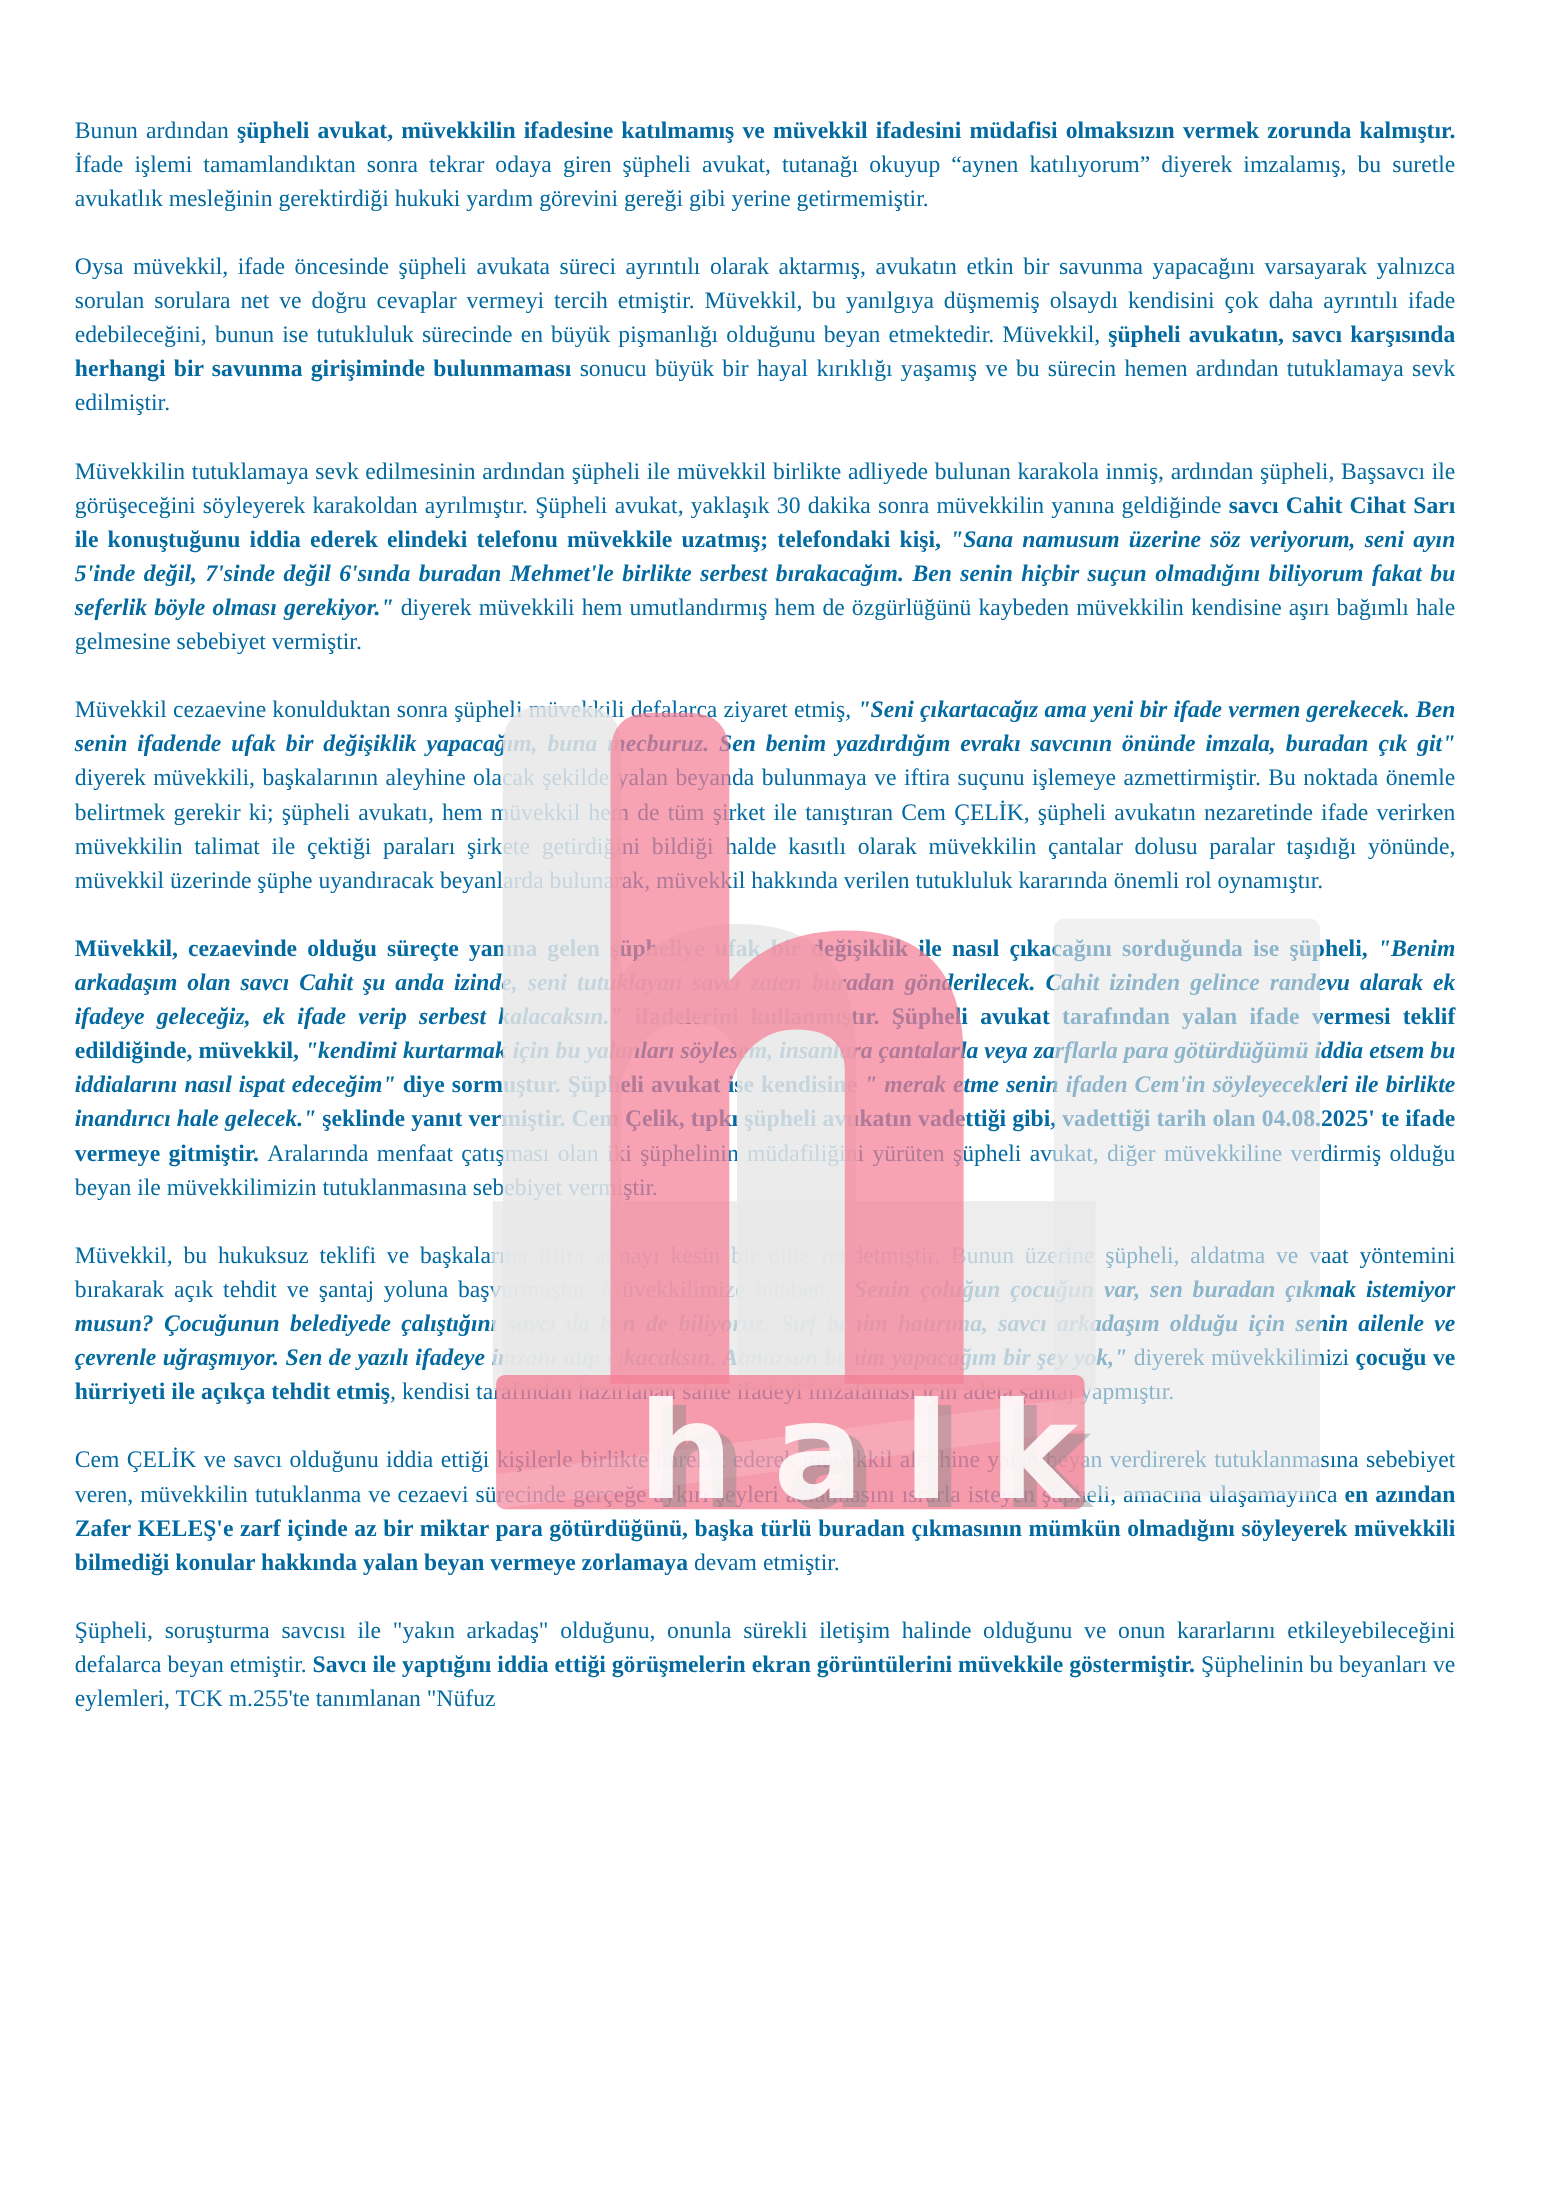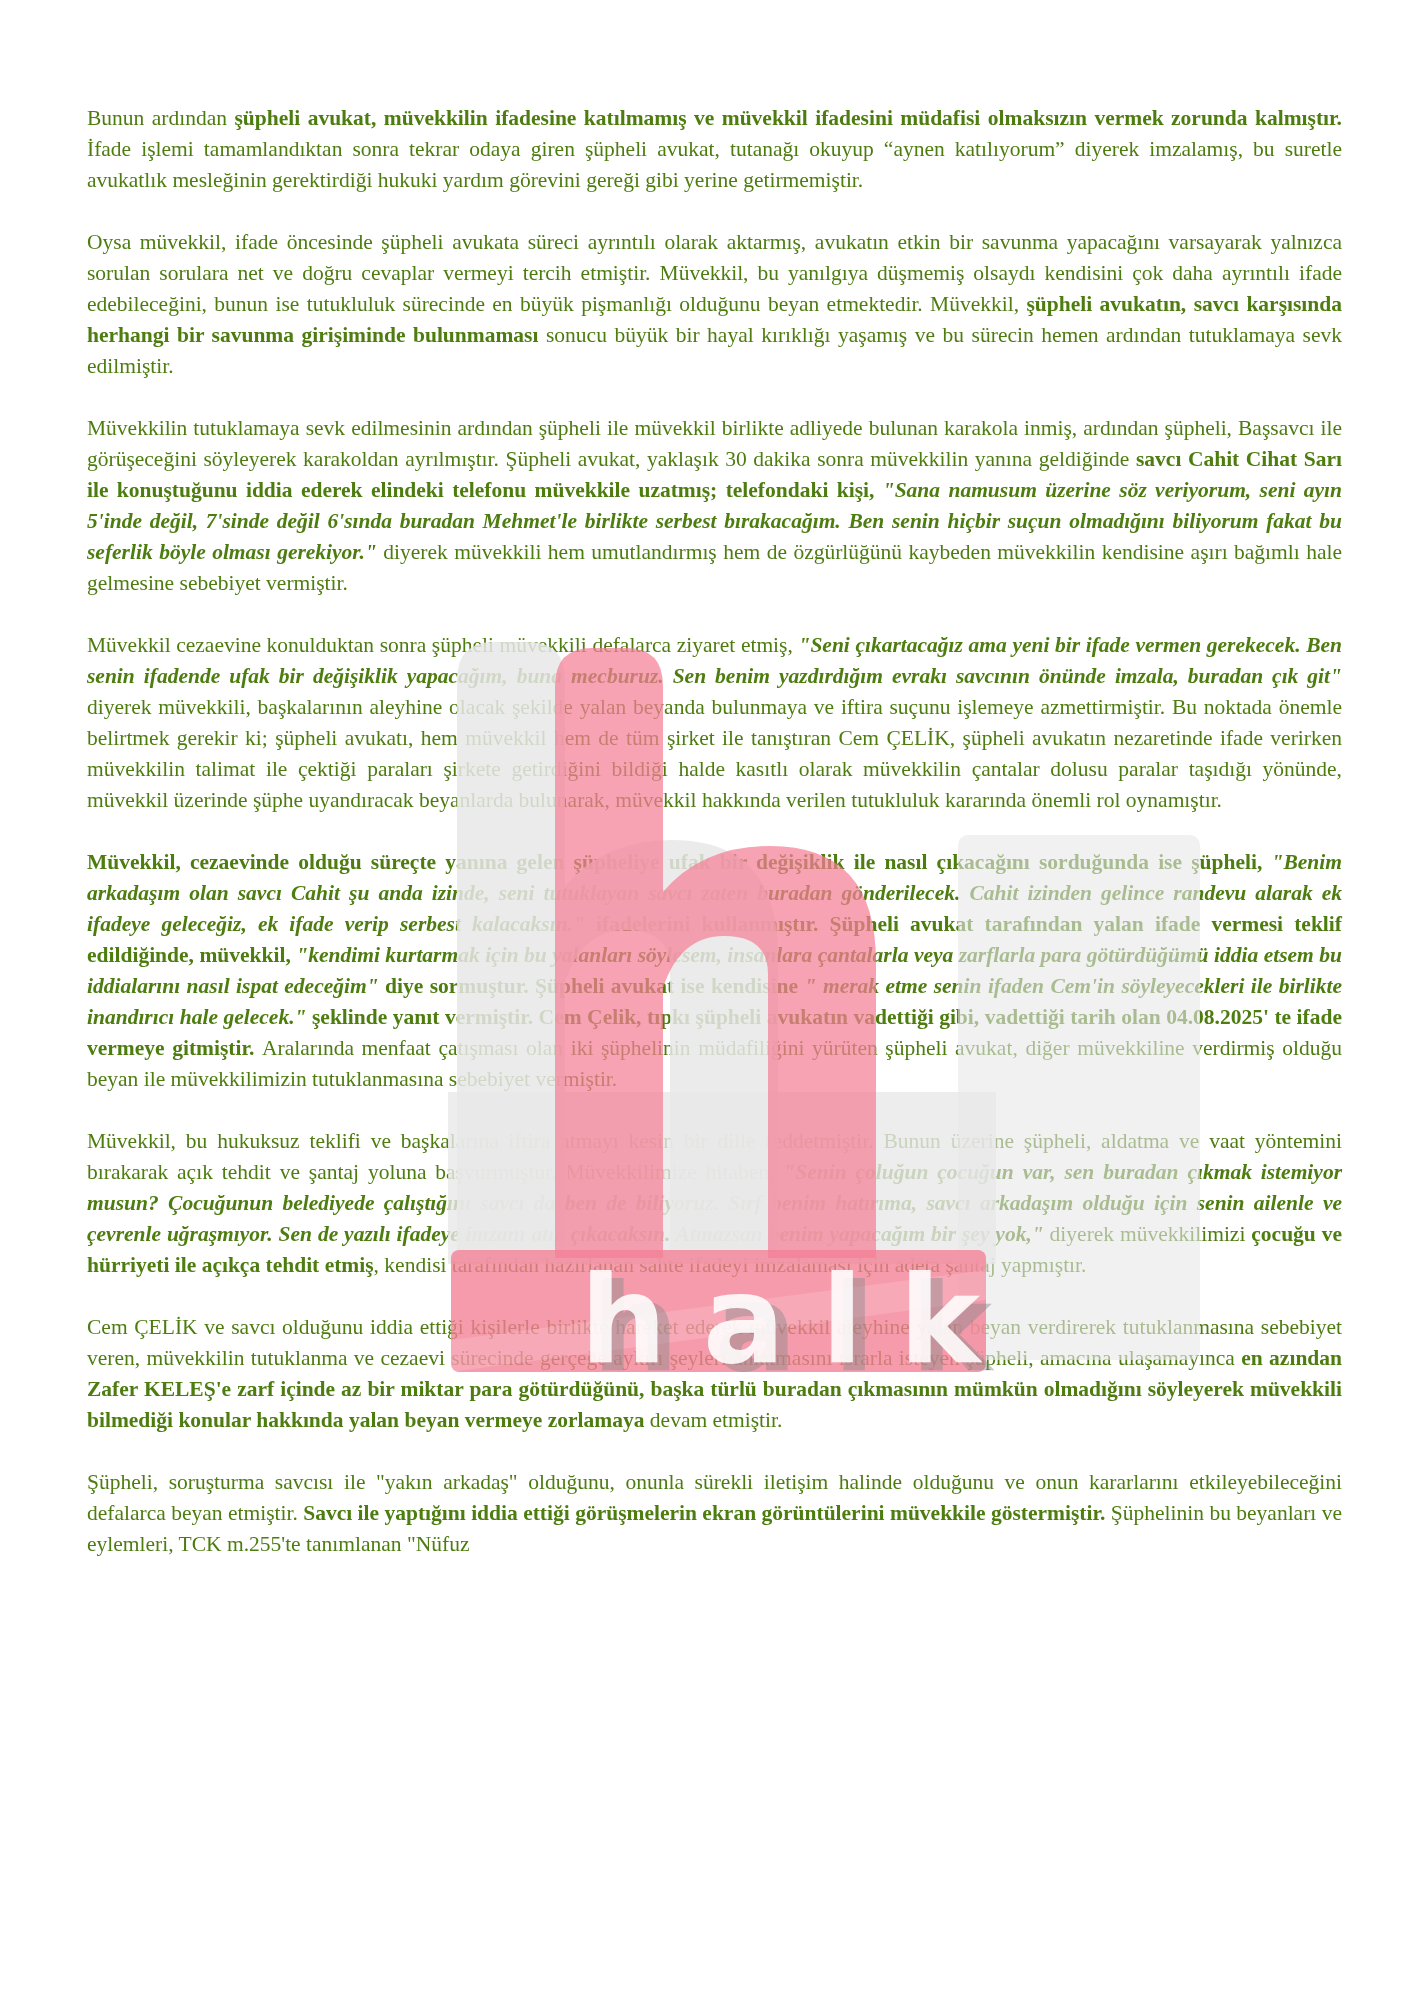--- a/index.html
+++ b/index.html
@@ -1,22 +1,22 @@
 <!DOCTYPE html>
 <html><head>
 <meta charset="utf-8">
 <style>
   html,body{margin:0;padding:0}
   body{
     width:1414px;height:2000px;position:relative;background:#ffffff;overflow:hidden;
   }
   .content{
-    position:absolute;left:87px;top:103px;width:1255px;z-index:1;
+    position:absolute;left:68px;top:103px;width:1255px;z-index:1;
     font-family:"Liberation Serif",serif;font-size:21.5px;line-height:31px;
-    color:#4d7c0f;text-align:justify;
+    color:#0369a1;text-align:justify;
   }
   .content p{margin:0 0 31px 0}
   .run-normal{font-weight:400;font-style:normal}
   .run-bold{font-weight:700}
   .run-bolditalic{font-weight:700;font-style:italic}
   .watermark{
     position:absolute;left:440px;top:640px;width:780px;height:740px;
     z-index:2;pointer-events:none;
   }
   .halk-text{

